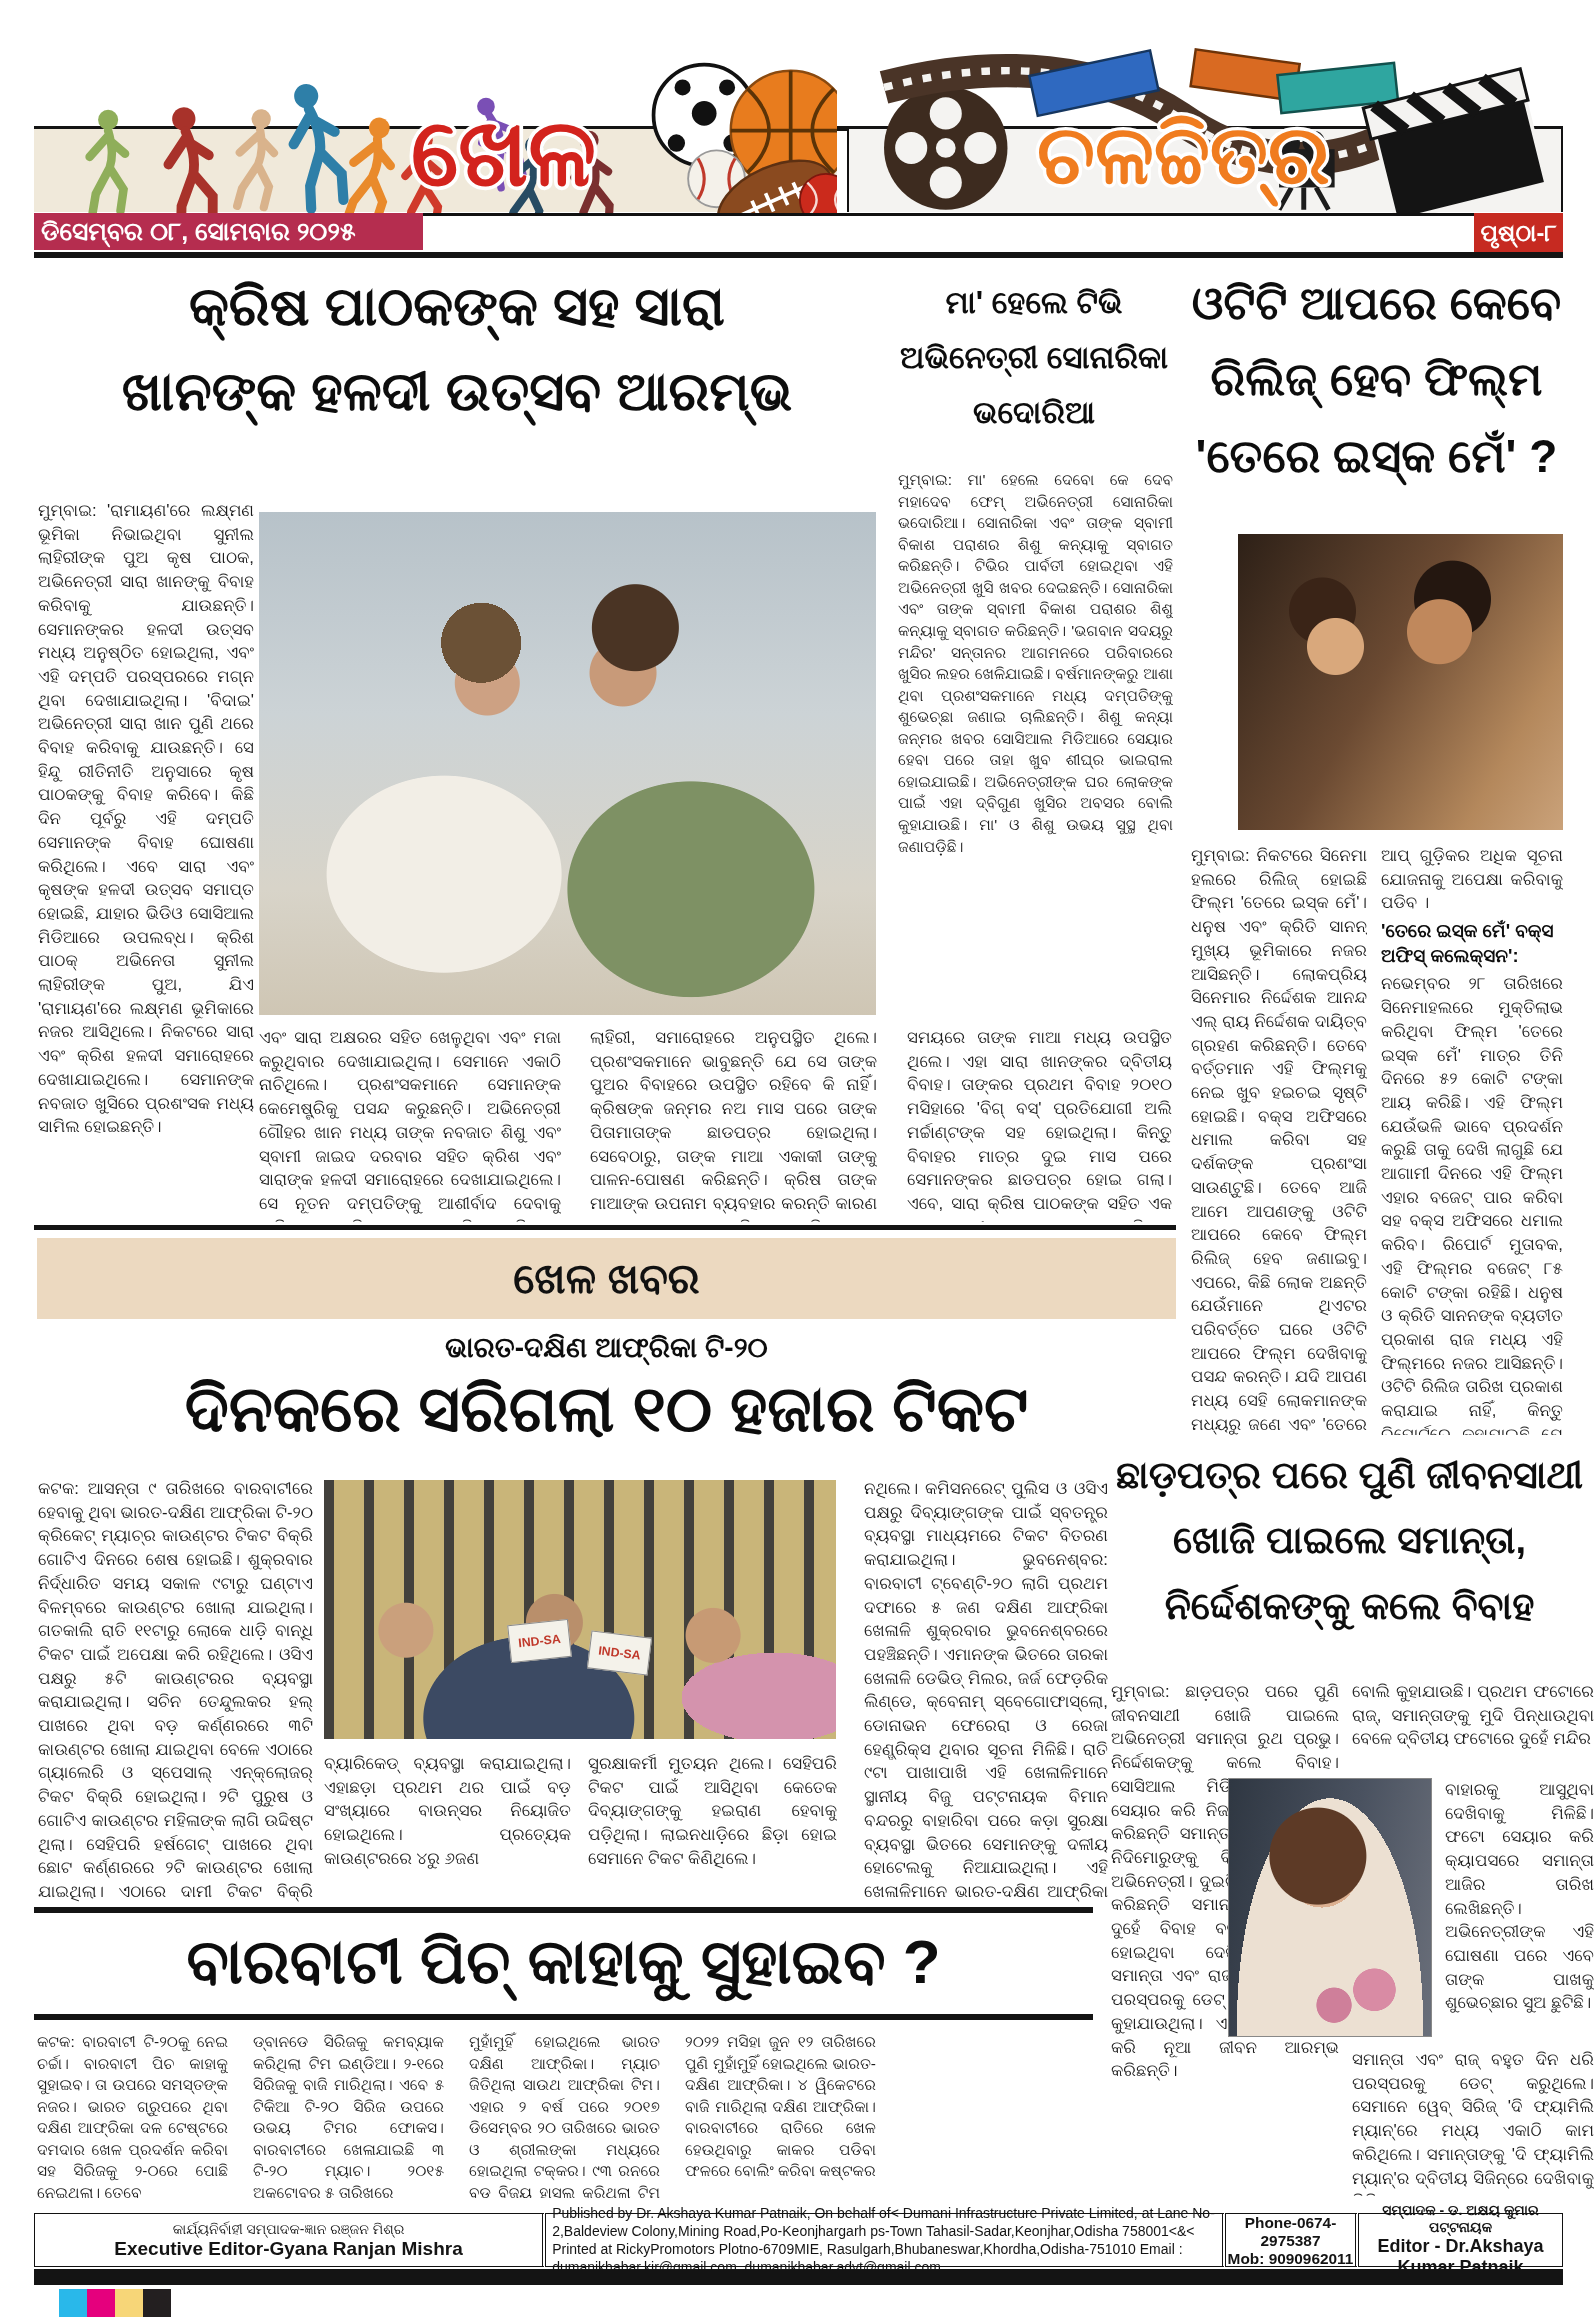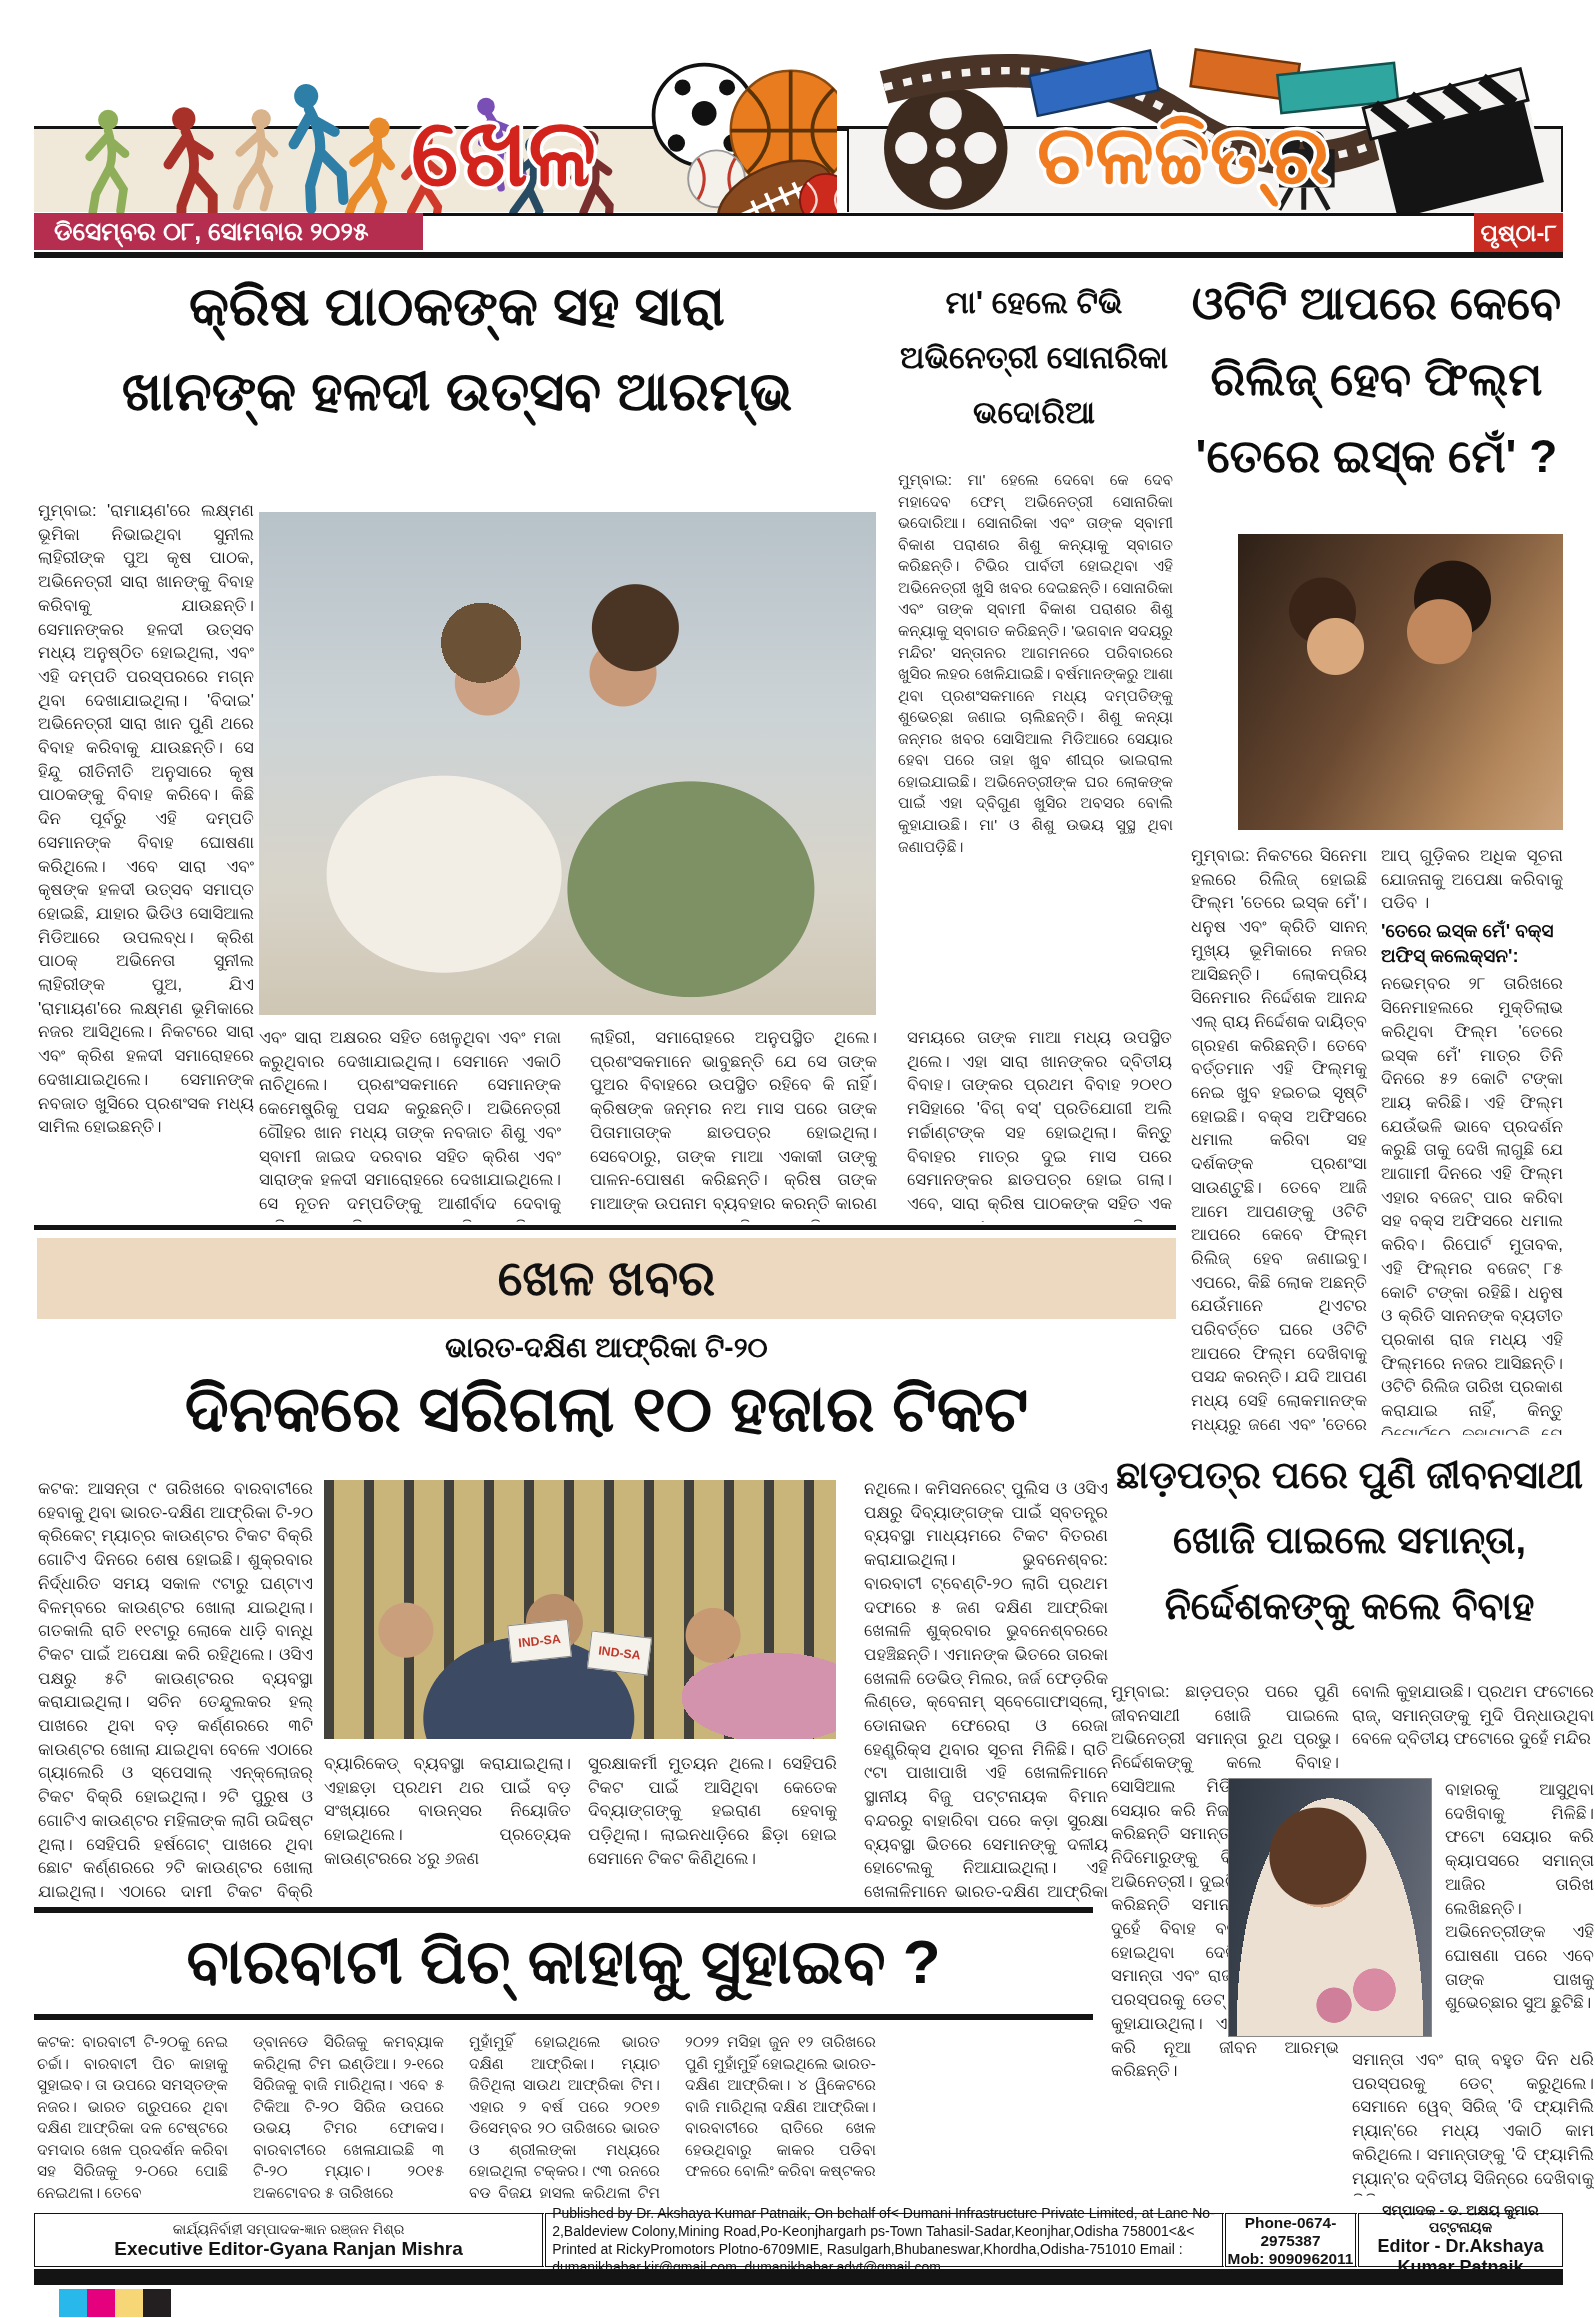--- a/index.html
+++ b/index.html
@@ -8,26 +8,26 @@
   .abs{position:absolute;}
   .rule{background:#141414;}
   .bt{font-size:16.7px;line-height:1.42;text-align:justify;overflow:hidden;color:#1c1c1c;}
   .bt-sm{font-size:15.4px;line-height:1.40;text-align:justify;overflow:hidden;color:#1c1c1c;}
   .head-main{font-weight:bold;font-size:54px;line-height:1.58;text-align:center;color:#0d0d0d;}
   .head-ott{font-weight:bold;font-size:46px;line-height:1.66;text-align:center;color:#0d0d0d;}
   .head-sona{font-weight:bold;font-size:31px;line-height:1.78;text-align:center;color:#0d0d0d;}
   .head-sam{font-weight:bold;font-size:38px;line-height:1.72;text-align:center;color:#0d0d0d;}
   .head-bar{font-weight:bold;font-size:62px;line-height:1.4;text-align:center;color:#0d0d0d;}
   .band{background:#ecd9c0;display:flex;align-items:center;justify-content:center;
-        font-weight:bold;font-size:49px;color:#111;}
+        font-weight:bold;font-size:42px;color:#111;}
   .strap{font-weight:bold;font-size:28px;text-align:center;color:#0d0d0d;}
   .head-sport{font-weight:bold;font-size:64px;text-align:center;color:#0d0d0d;}
   .subhead-bold{font-weight:bold;font-size:18.5px;line-height:1.35;text-align:left;color:#0d0d0d;}
   .datestrip{background:#b52d4f;color:#fff;display:flex;align-items:center;
-             font-weight:bold;font-size:25px;padding-left:20px;box-sizing:border-box;}
+             font-weight:bold;font-size:25px;padding-left:7px;box-sizing:border-box;}
   .pagebox{background:#c62a21;color:#fff;display:flex;align-items:center;justify-content:center;
            font-weight:bold;font-size:23.5px;}
   .photo{box-sizing:border-box;}
   .photo-haldi{background:
      radial-gradient(circle at 36% 26%, #6b5136 0 40px, rgba(0,0,0,0) 40px),
      radial-gradient(circle at 61% 23%, #4a3424 0 43px, rgba(0,0,0,0) 44px),
      radial-gradient(circle at 37% 34%, #cda183 0 32px, rgba(0,0,0,0) 33px),
      radial-gradient(circle at 59% 32%, #c89a79 0 33px, rgba(0,0,0,0) 34px),
      radial-gradient(ellipse at 30% 72%, #f2eee6 0 117px, rgba(0,0,0,0) 118px),
      radial-gradient(ellipse at 70% 75%, #7e9164 0 123px, rgba(0,0,0,0) 124px),

